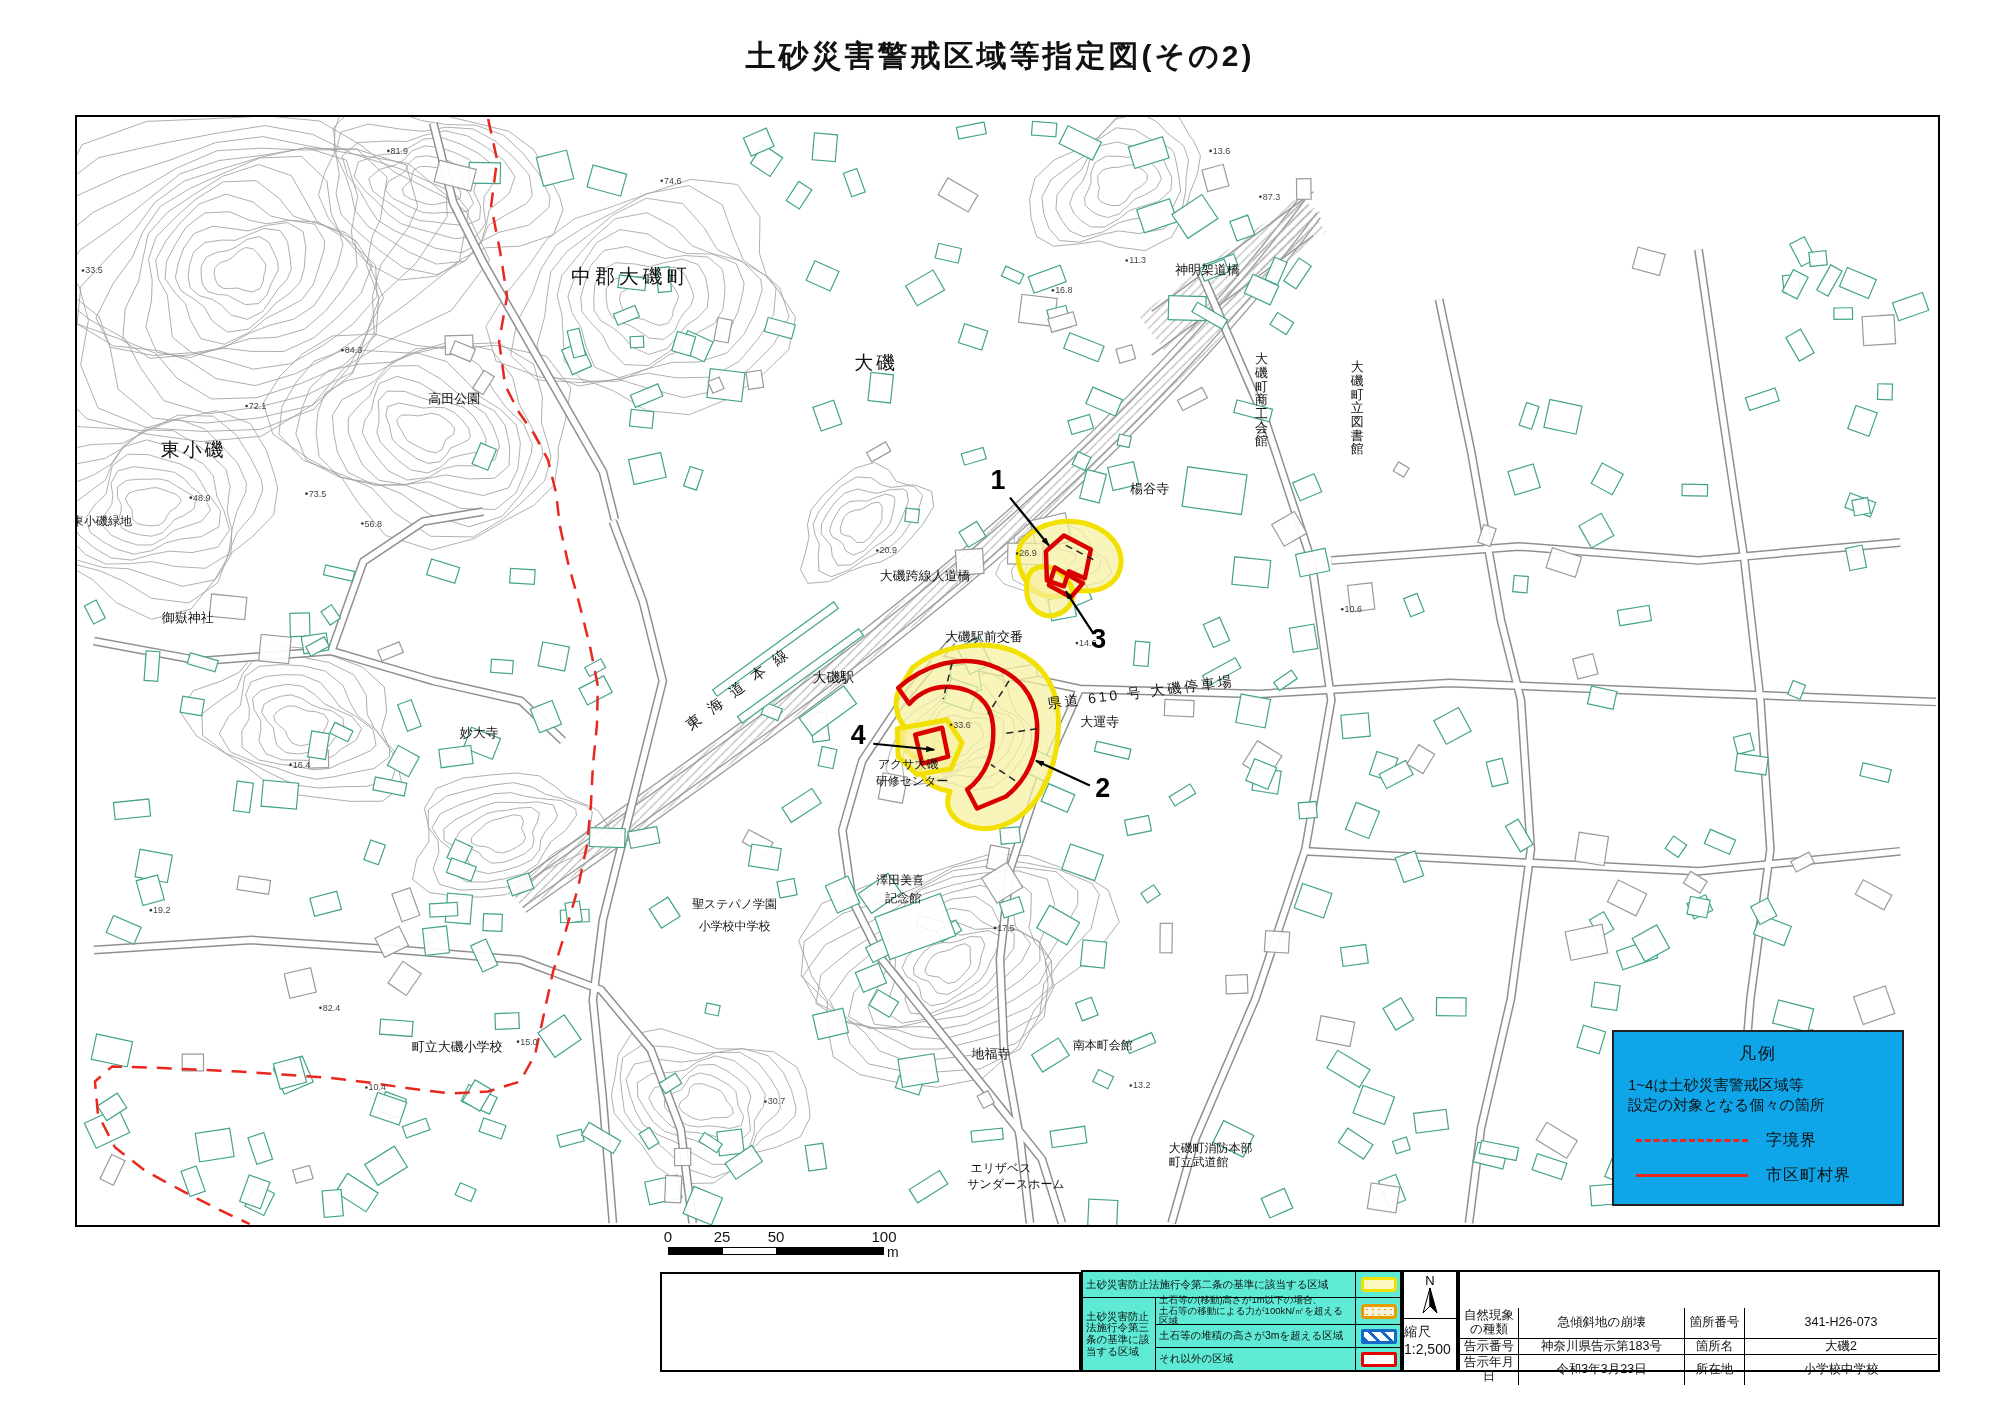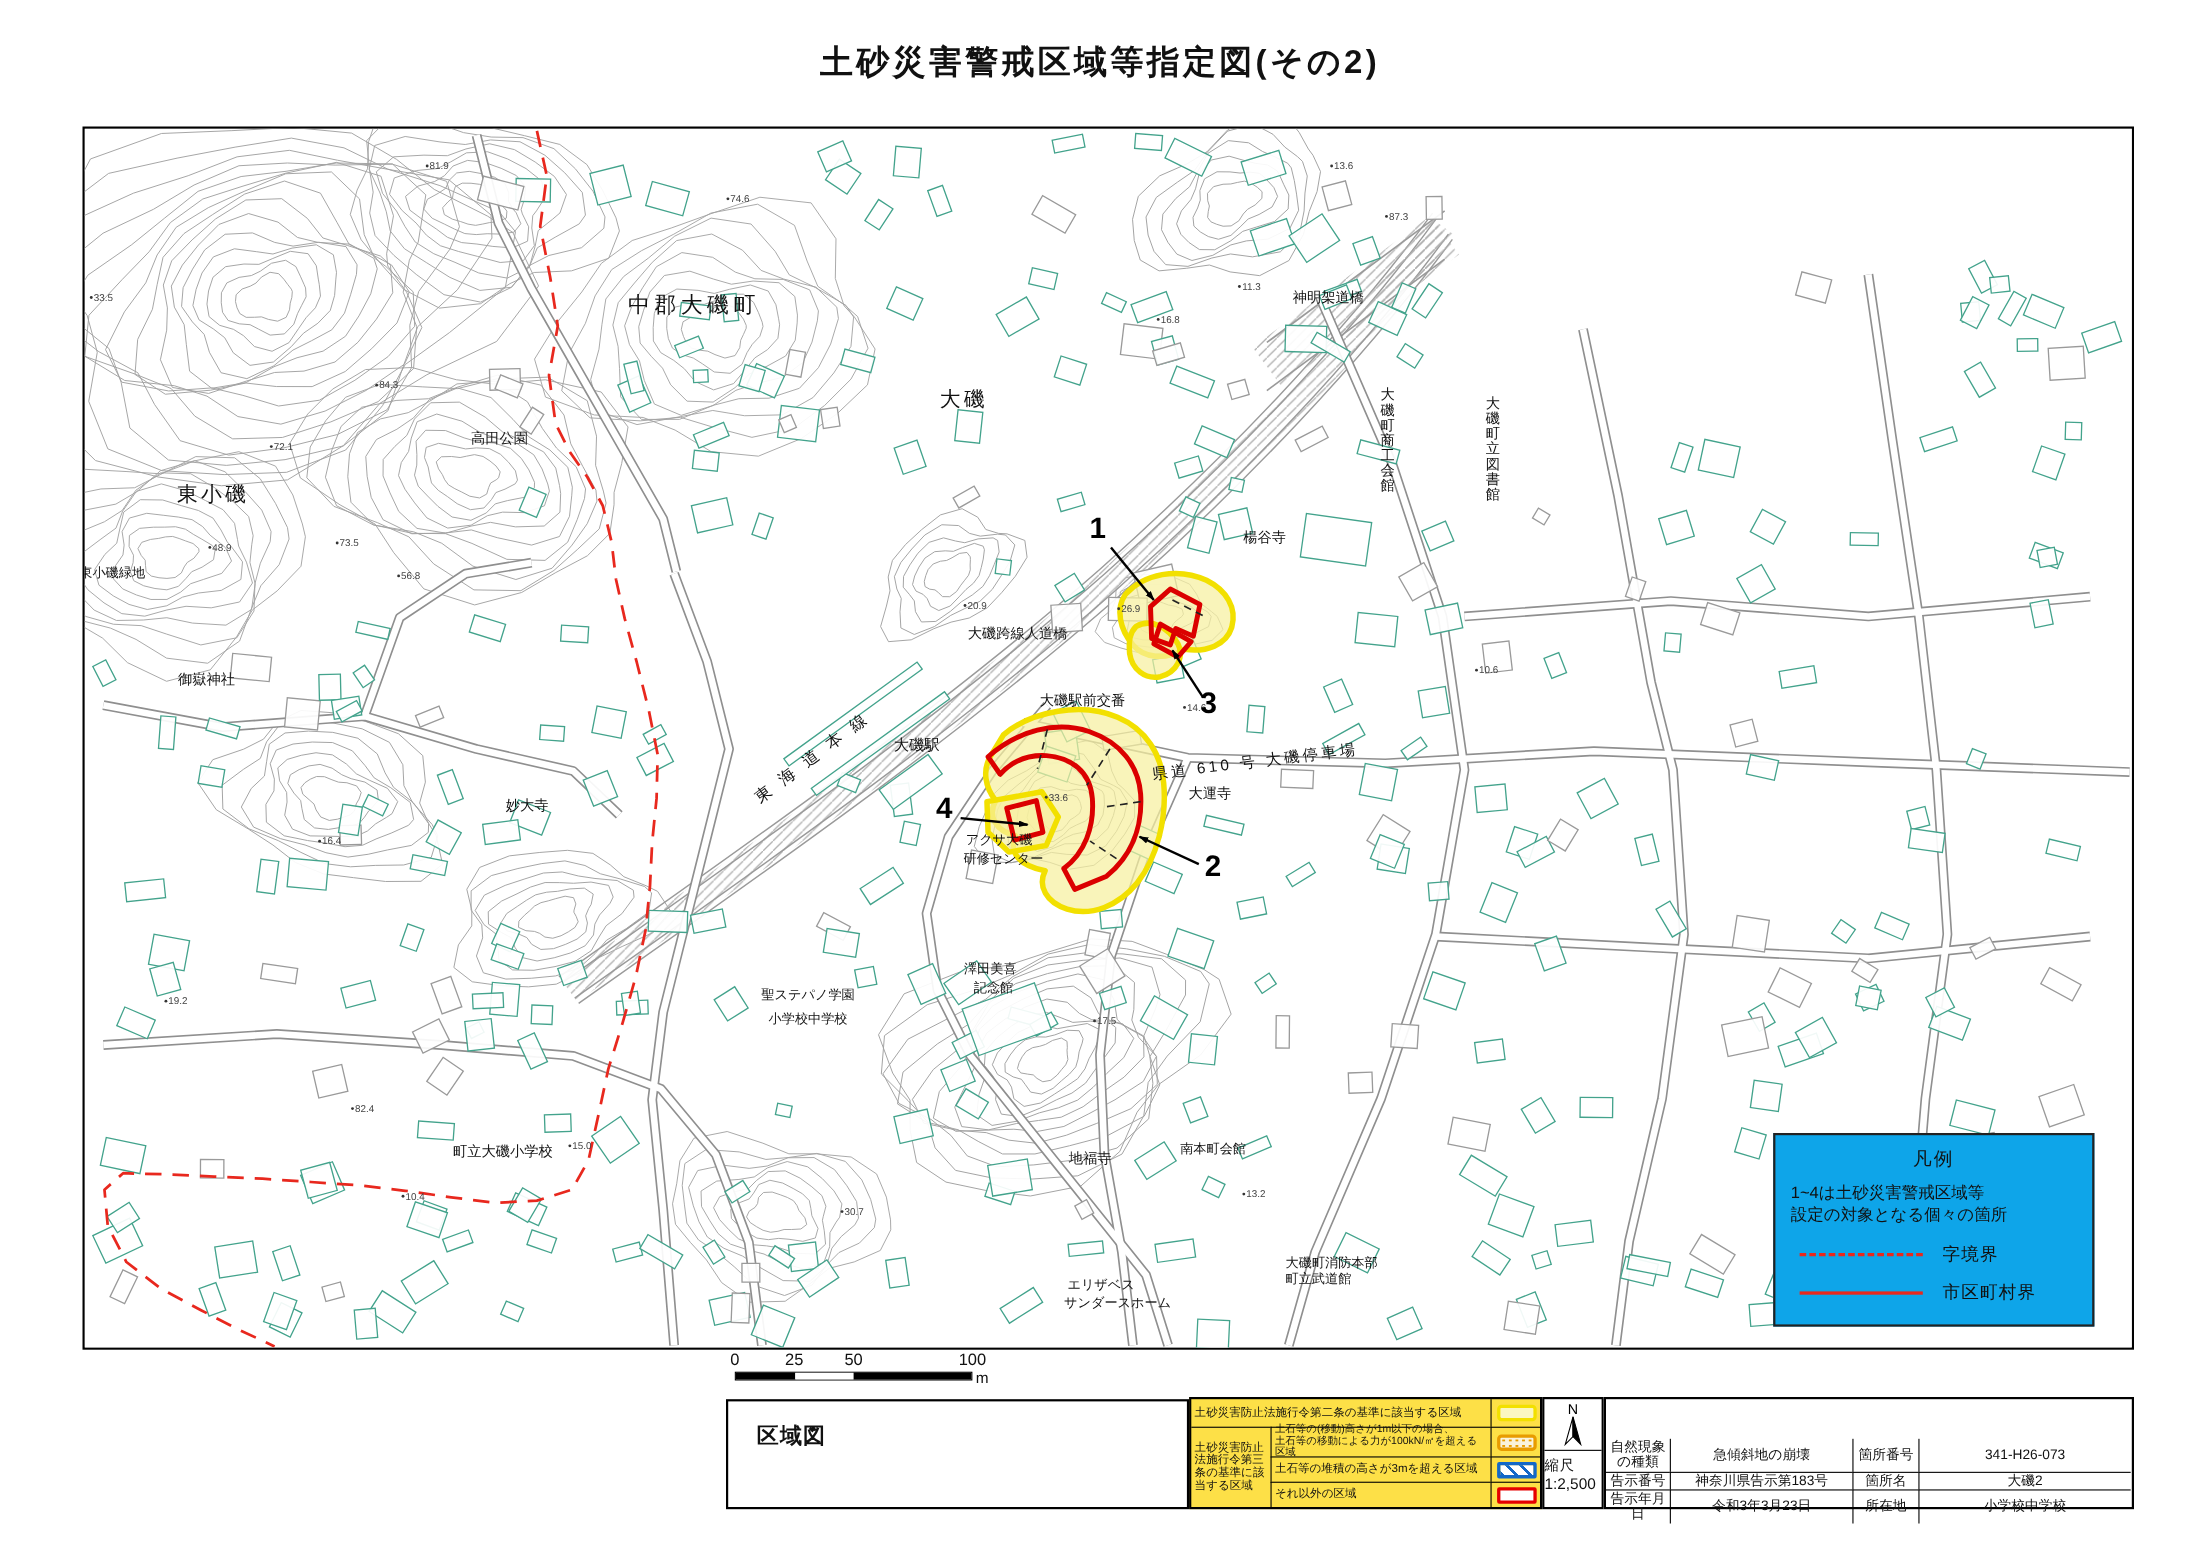--- a/index.html
+++ b/index.html
@@ -29,21 +29,21 @@
   .sb-seg-b { background:#000; height:100%; }
   .sb-seg-w { background:#fff; height:100%; }
   .sb-unit { position:absolute; left:222px; top:16px; font-size:14px; }
 
   
   .f-title { position:absolute; left:660px; top:1272px; width:421px; height:100px;
     border:2.5px solid #000; background:#fff; padding:17px 8px 0 26px; z-index:6; }
   .f-title div { font-size:20px; font-weight:bold; line-height:1.55; letter-spacing:1px; }
 
   .f-legend { position:absolute; left:1081px; top:1270px; width:321px; height:102px;
-    border:2px solid #000; background:#fde047; display:grid;
+    border:2px solid #000; background:#5eead4; display:grid;
     grid-template-columns:72px 200px 47px; grid-template-rows:25px 27px 23px 23px; z-index:6; }
   .f-legend .c { border-left:1px solid #000; border-top:1px solid #000;
     display:flex; align-items:center; padding:1px 3px; font-size:10.5px; line-height:1.12; }
   .f-legend .nt { border-top:none; } .f-legend .nl { border-left:none; }
   .f-legend .sw { justify-content:center; }
   .cellA { grid-column:1/3; grid-row:1; }
   .cellC { grid-column:1; grid-row:2/5; }
   .pre { white-space:pre-line; }
   .swatch { width:36px; height:15px; border-radius:4px; }
   .sw-yellow { border:3px solid #f2e000; background:#fbf7c0; }
@@ -725,21 +725,20 @@
   <span class="sb-tick" style="left:219px">100</span>
   <div class="sb-bar">
     <div class="sb-seg-b" style="width:54px"></div>
     <div class="sb-seg-w" style="width:54px"></div>
     <div class="sb-seg-b" style="width:108px"></div>
   </div>
   <span class="sb-unit">m</span>
 </div>
 
 <div class="f-title">
-  <div>区域図</div>
 </div>
 
 <div class="f-legend">
   <div class="c nt nl cellA">土砂災害防止法施行令第二条の基準に該当する区域</div>
   <div class="c nt sw">
       <div class="swatch sw-yellow"></div>
     </div>
   <div class="c nl cellC">土砂災害防止法施行令第三条の基準に該当する区域</div>
   <div class="c pre" style="font-size:9.5px">土石等の(移動)高さが1m以下の場合、
 土石等の移動による力が100kN/㎡を超える区域</div>

